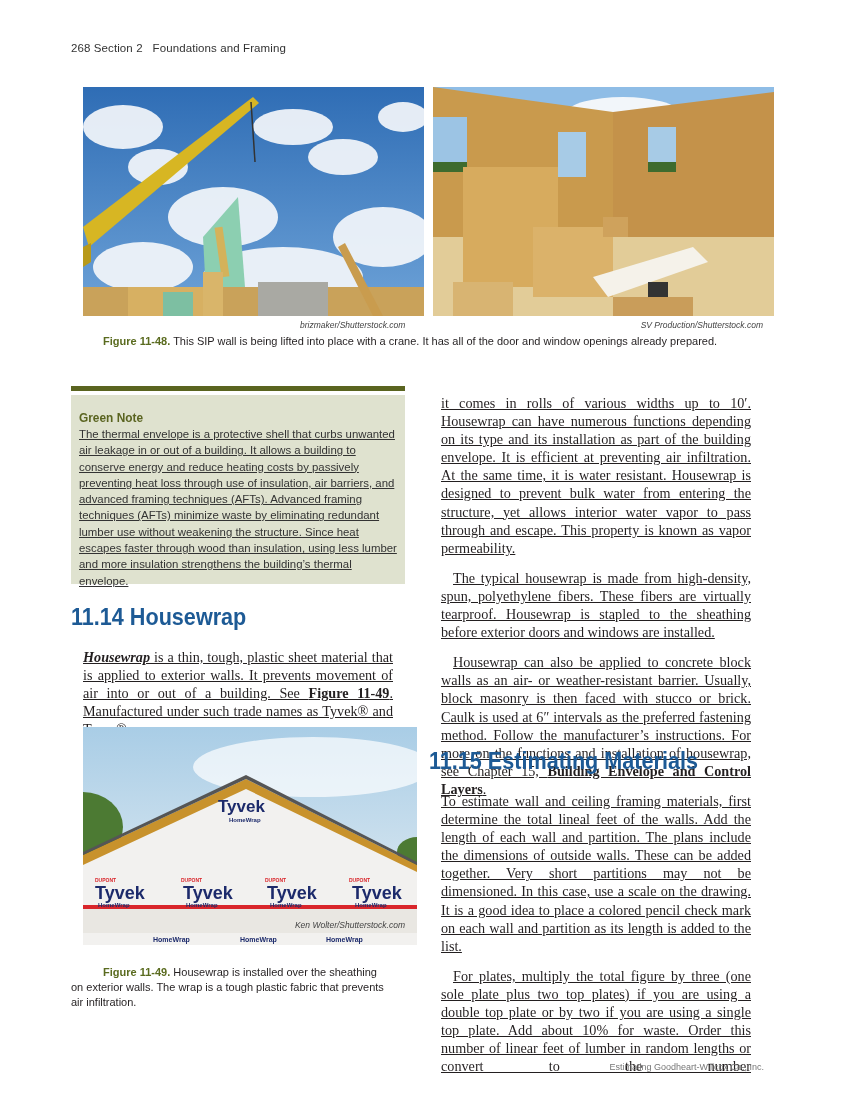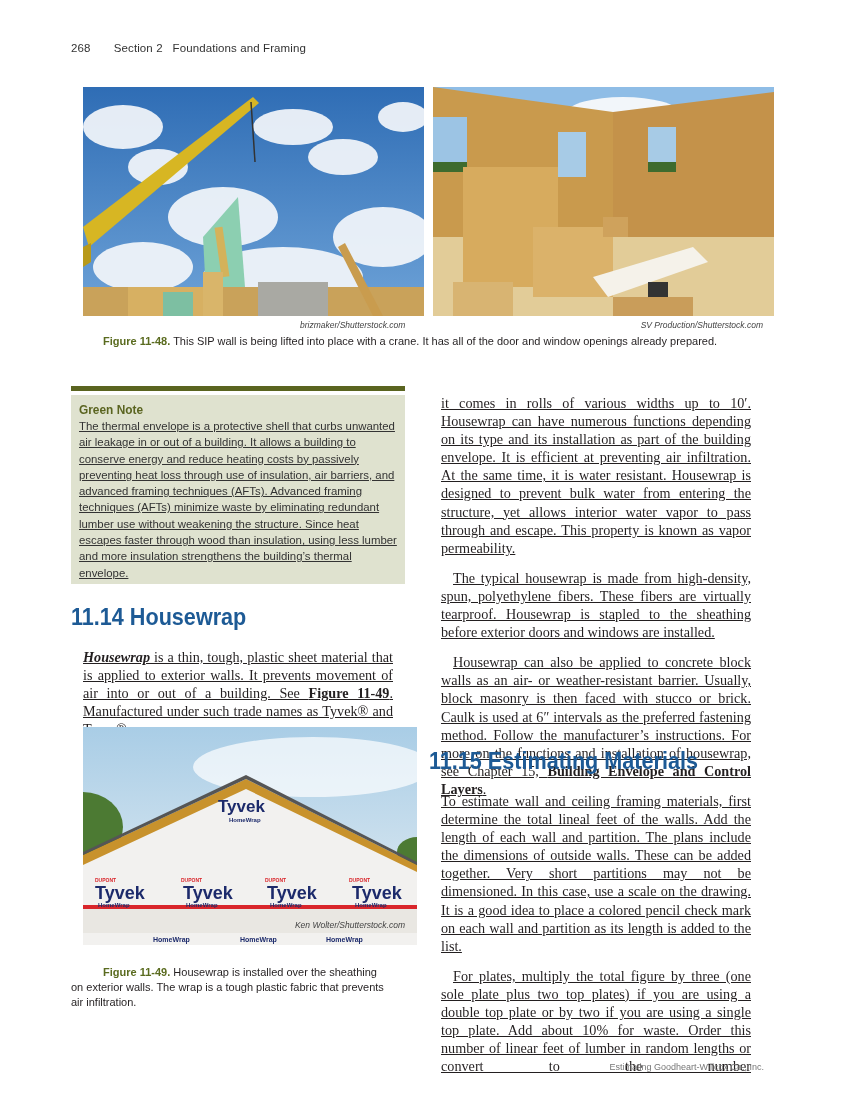--- a/index.html
+++ b/index.html
@@ -1,24 +1,24 @@
 <!DOCTYPE html>
 <html><head>
 <meta charset="utf-8">
 <style>
   html, body { margin:0; padding:0; background:#ffffff; }
   body { width:862px; height:1112px; position:relative; overflow:hidden; color:#231f20; }
   .running-head { position:absolute; left:71px; top:42px; font-size:11.5px; color:#333; font-family:"Liberation Sans", sans-serif; letter-spacing:0.1px; }
-  .running-head .pg { margin-right:20px; }
+  .running-head .pg { }
   .photo { position:absolute; overflow:hidden;padding-left:12px; }
   .credit { position:absolute; font-family:"Liberation Sans", sans-serif; font-style:italic; font-size:8.5px; color:#444; }
   .caption { position:absolute; font-family:"Liberation Sans", sans-serif; font-size:11px; line-height:15px; color:#231f20; }
   .caption .fig { color:#5a6b1f; font-weight:bold;padding-left:32px; }
   .note-rule { position:absolute; left:71px; top:386px; width:334px; height:5px; background:#5a6420; }
-  .note-box { position:absolute; left:71px; top:395px; width:334px; height:189px; background:#dfe2cf; box-sizing:border-box; padding:6px 8px 0 8px; }
+  .note-box { position:absolute; left:71px; top:395px; width:334px; height:189px; background:#dfe2cf; box-sizing:border-box; padding:14px 8px 0 8px; }
   .note-title { font-family:"Liberation Sans", sans-serif; font-weight:bold; color:#5a6420; font-size:13.5px; line-height:17px; transform:scaleX(0.88); transform-origin:left; }
   .note-body { font-family:"Liberation Sans", sans-serif; font-size:11.4px; line-height:16.3px; color:#333;text-decoration:underline; }
   .h2 { position:absolute; font-family:"Liberation Sans", sans-serif; font-weight:bold; color:#1d5a95; font-size:24px; line-height:28px; transform:scaleX(0.9); transform-origin:left; white-space:nowrap; }
   .body { position:absolute; font-family:"Liberation Serif", serif; font-size:14.2px; line-height:18.1px; text-align:justify; color:#231f20; }
   .body p { margin:12px;text-decoration:underline; }
   .body p.ind { text-indent:12px; }
   .copyright { position:absolute; right:98px; top:1062px; font-family:"Liberation Sans", sans-serif; font-size:9px; color:#777; }
 </style>
 </head>
 <body>

